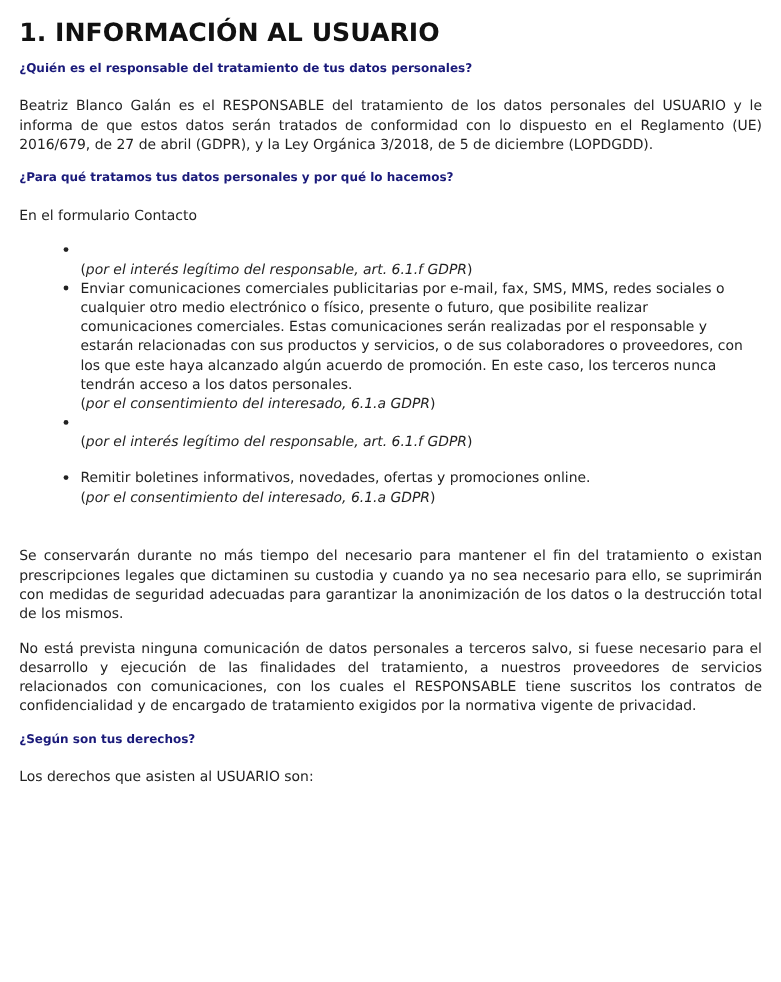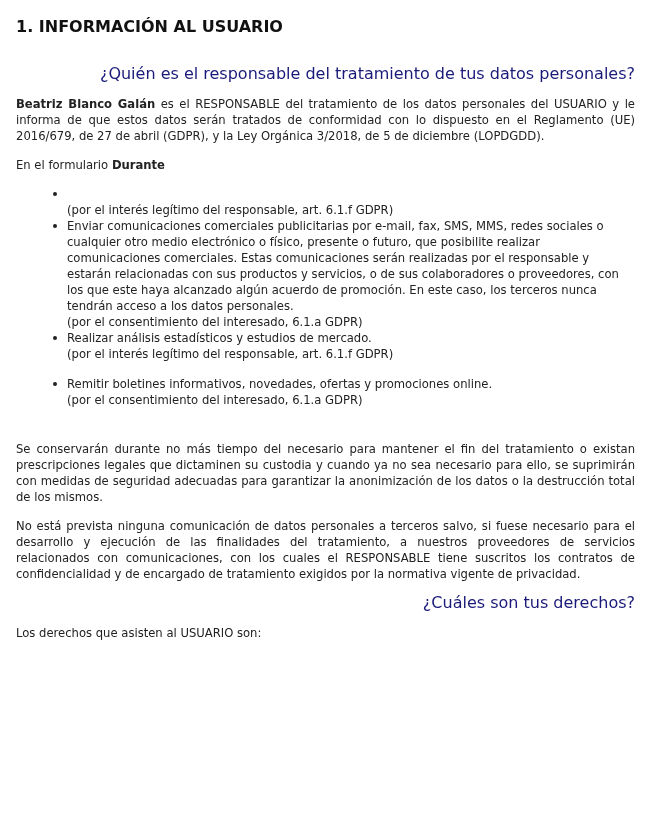--- a/index.html
+++ b/index.html
@@ -3,74 +3,75 @@
 <meta charset="utf-8">
 <style>
   html, body { margin: 0; padding: 0; background: #ffffff; }
   body {
     width: 651px; height: 818px; overflow: hidden;
     font-family: "DejaVu Sans", sans-serif;
     font-size: 11.6px; color: #222222; line-height: 16px;
   }
   .page { padding: 12px 16px 0 16px; }
   h1 {
-    font-size: 16px; font-weight: bold; color: #111111;
-    margin: 6px 0 30px 0; line-height: 18px;
+    font-size: 21px; font-weight: bold; color: #111111;
+    margin: 6px 0 14px 0; line-height: 18px;
   }
   h2 {
-    font-size: 16px; font-weight: normal; color: #1a1a7a;
-    margin: 0 0 14px 0; line-height: 16px; text-align: right;
+    font-size: 10px; font-weight: bold; color: #1a1a7a;
+    margin: 0 0 14px 0; line-height: 16px;
   }
   p { margin: 0 0 13px 0; text-align: justify; }
   p.left { text-align: left; }
   ul { margin: 0 0 8px 0; padding-left: 37px; list-style: none; }
   ul li { position: relative; padding-left: 14px; margin: 0; }
   ul li::before {
     content: ""; position: absolute; left: 0; top: 6px;
     width: 4px; height: 4px; border-radius: 50%; background: #222;
   }
-  .legal { }
+  .legal { font-style: italic; }
   .gap-lg { margin-bottom: 42px; }
   .gap-xl { margin-bottom: 33px; }
-  b { font-weight: bold; }
+  b { font-weight: normal; }
 </style>
 </head>
 <body>
 
 <div class="page">
   <h1>1. INFORMACIÓN AL USUARIO</h1>
 
   <h2>¿Quién es el responsable del tratamiento de tus datos personales?</h2>
   <p><b>Beatriz Blanco Galán</b><span> es el RESPONSABLE del tratamiento de los datos personales del USUARIO y le informa de que estos datos serán tratados de conformidad con lo dispuesto en el Reglamento (UE) 2016/679, de 27 de abril (GDPR), y la Ley Orgánica 3/2018, de 5 de diciembre (LOPDGDD).</span></p>
 
+  <h2>¿Para qué tratamos tus datos personales y por qué lo hacemos?</h2>
 
-  <p class="left"><span>En el formulario </span><b>Durante</b></p>
+  <p class="left"><span>En el formulario </span><b>Contacto</b></p>
   <ul>
     <li>
       <br>
       (<span class="legal">por el interés legítimo del responsable, art. 6.1.f GDPR</span>)
     </li>
     <li>
       <span>Enviar comunicaciones comerciales publicitarias por e-mail, fax, SMS, MMS, redes sociales o cualquier otro medio electrónico o físico, presente o futuro, que posibilite realizar comunicaciones comerciales. Estas comunicaciones serán realizadas por el responsable y estarán relacionadas con sus productos y servicios, o de sus colaboradores o proveedores, con los que este haya alcanzado algún acuerdo de promoción. En este caso, los terceros nunca tendrán acceso a los datos personales.</span><br>
       (<span class="legal">por el consentimiento del interesado, 6.1.a GDPR</span>)
     </li>
     <li>
-      <span>Realizar análisis estadísticos y estudios de mercado.</span><br>
+      <br>
       (<span class="legal">por el interés legítimo del responsable, art. 6.1.f GDPR</span>)
     </li>
   </ul>
   <div style="height:6px"></div>
 
   <ul class="gap-xl">
     <li>
       <span>Remitir boletines informativos, novedades, ofertas y promociones online.</span><br>
       (<span class="legal">por el consentimiento del interesado, 6.1.a GDPR</span>)
     </li>
   </ul>
 
   <p>Se conservarán durante no más tiempo del necesario para mantener el fin del tratamiento o existan prescripciones legales que dictaminen su custodia y cuando ya no sea necesario para ello, se suprimirán con medidas de seguridad adecuadas para garantizar la anonimización de los datos o la destrucción total de los mismos.</p>
 
   <p>No está prevista ninguna comunicación de datos personales a terceros salvo, si fuese necesario para el desarrollo y ejecución de las finalidades del tratamiento, a nuestros proveedores de servicios relacionados con comunicaciones, con los cuales el RESPONSABLE tiene suscritos los contratos de confidencialidad y de encargado de tratamiento exigidos por la normativa vigente de privacidad.</p>
 
-  <h2>¿Cuáles son tus derechos?</h2>
+  <h2>¿Según son tus derechos?</h2>
   <p class="left gap-lg">Los derechos que asisten al USUARIO son:</p>
 
 </div>
 
 </body></html>

